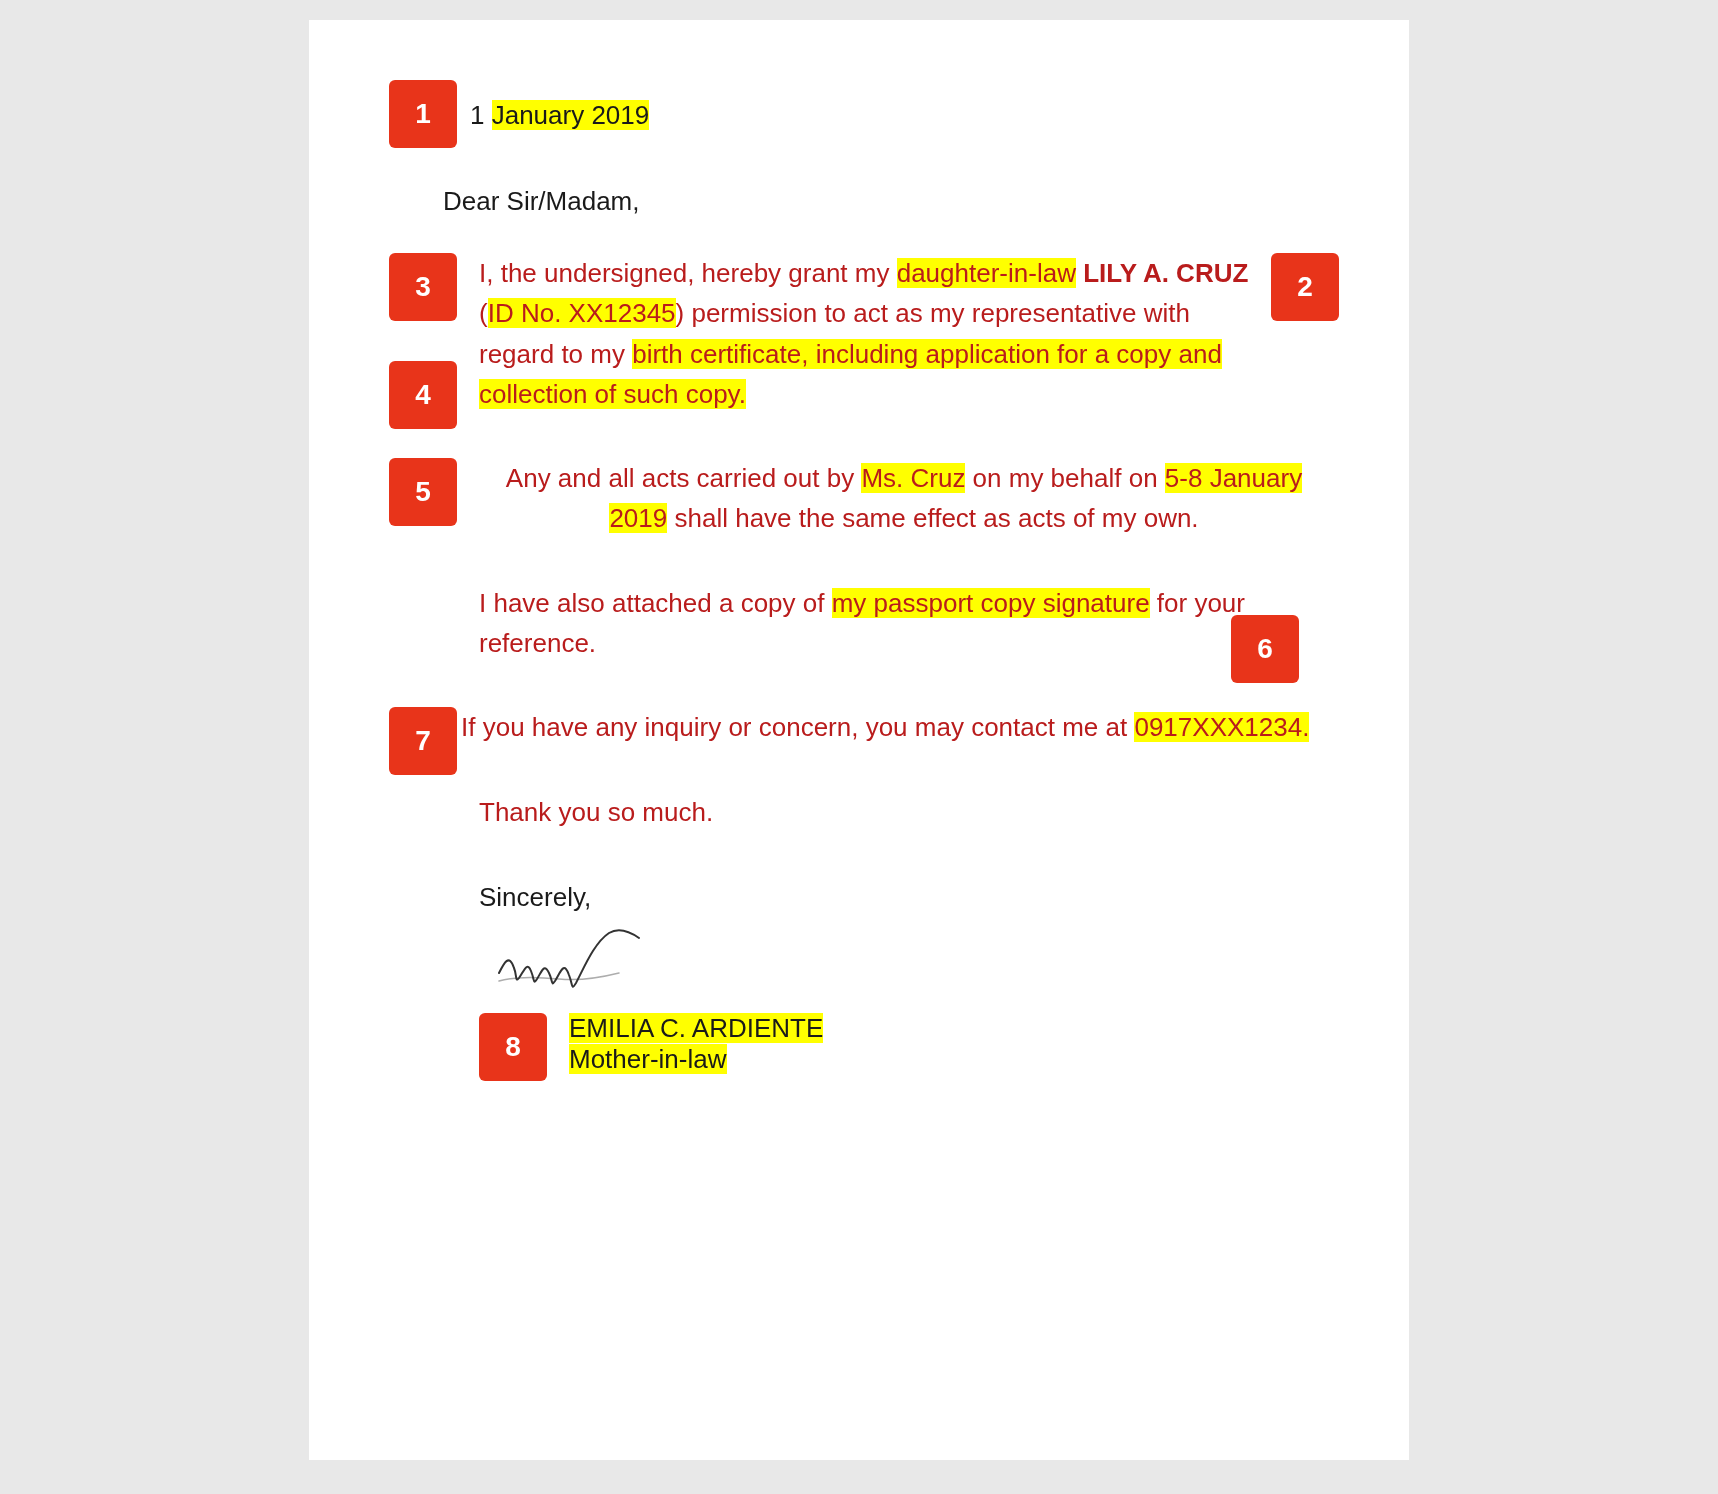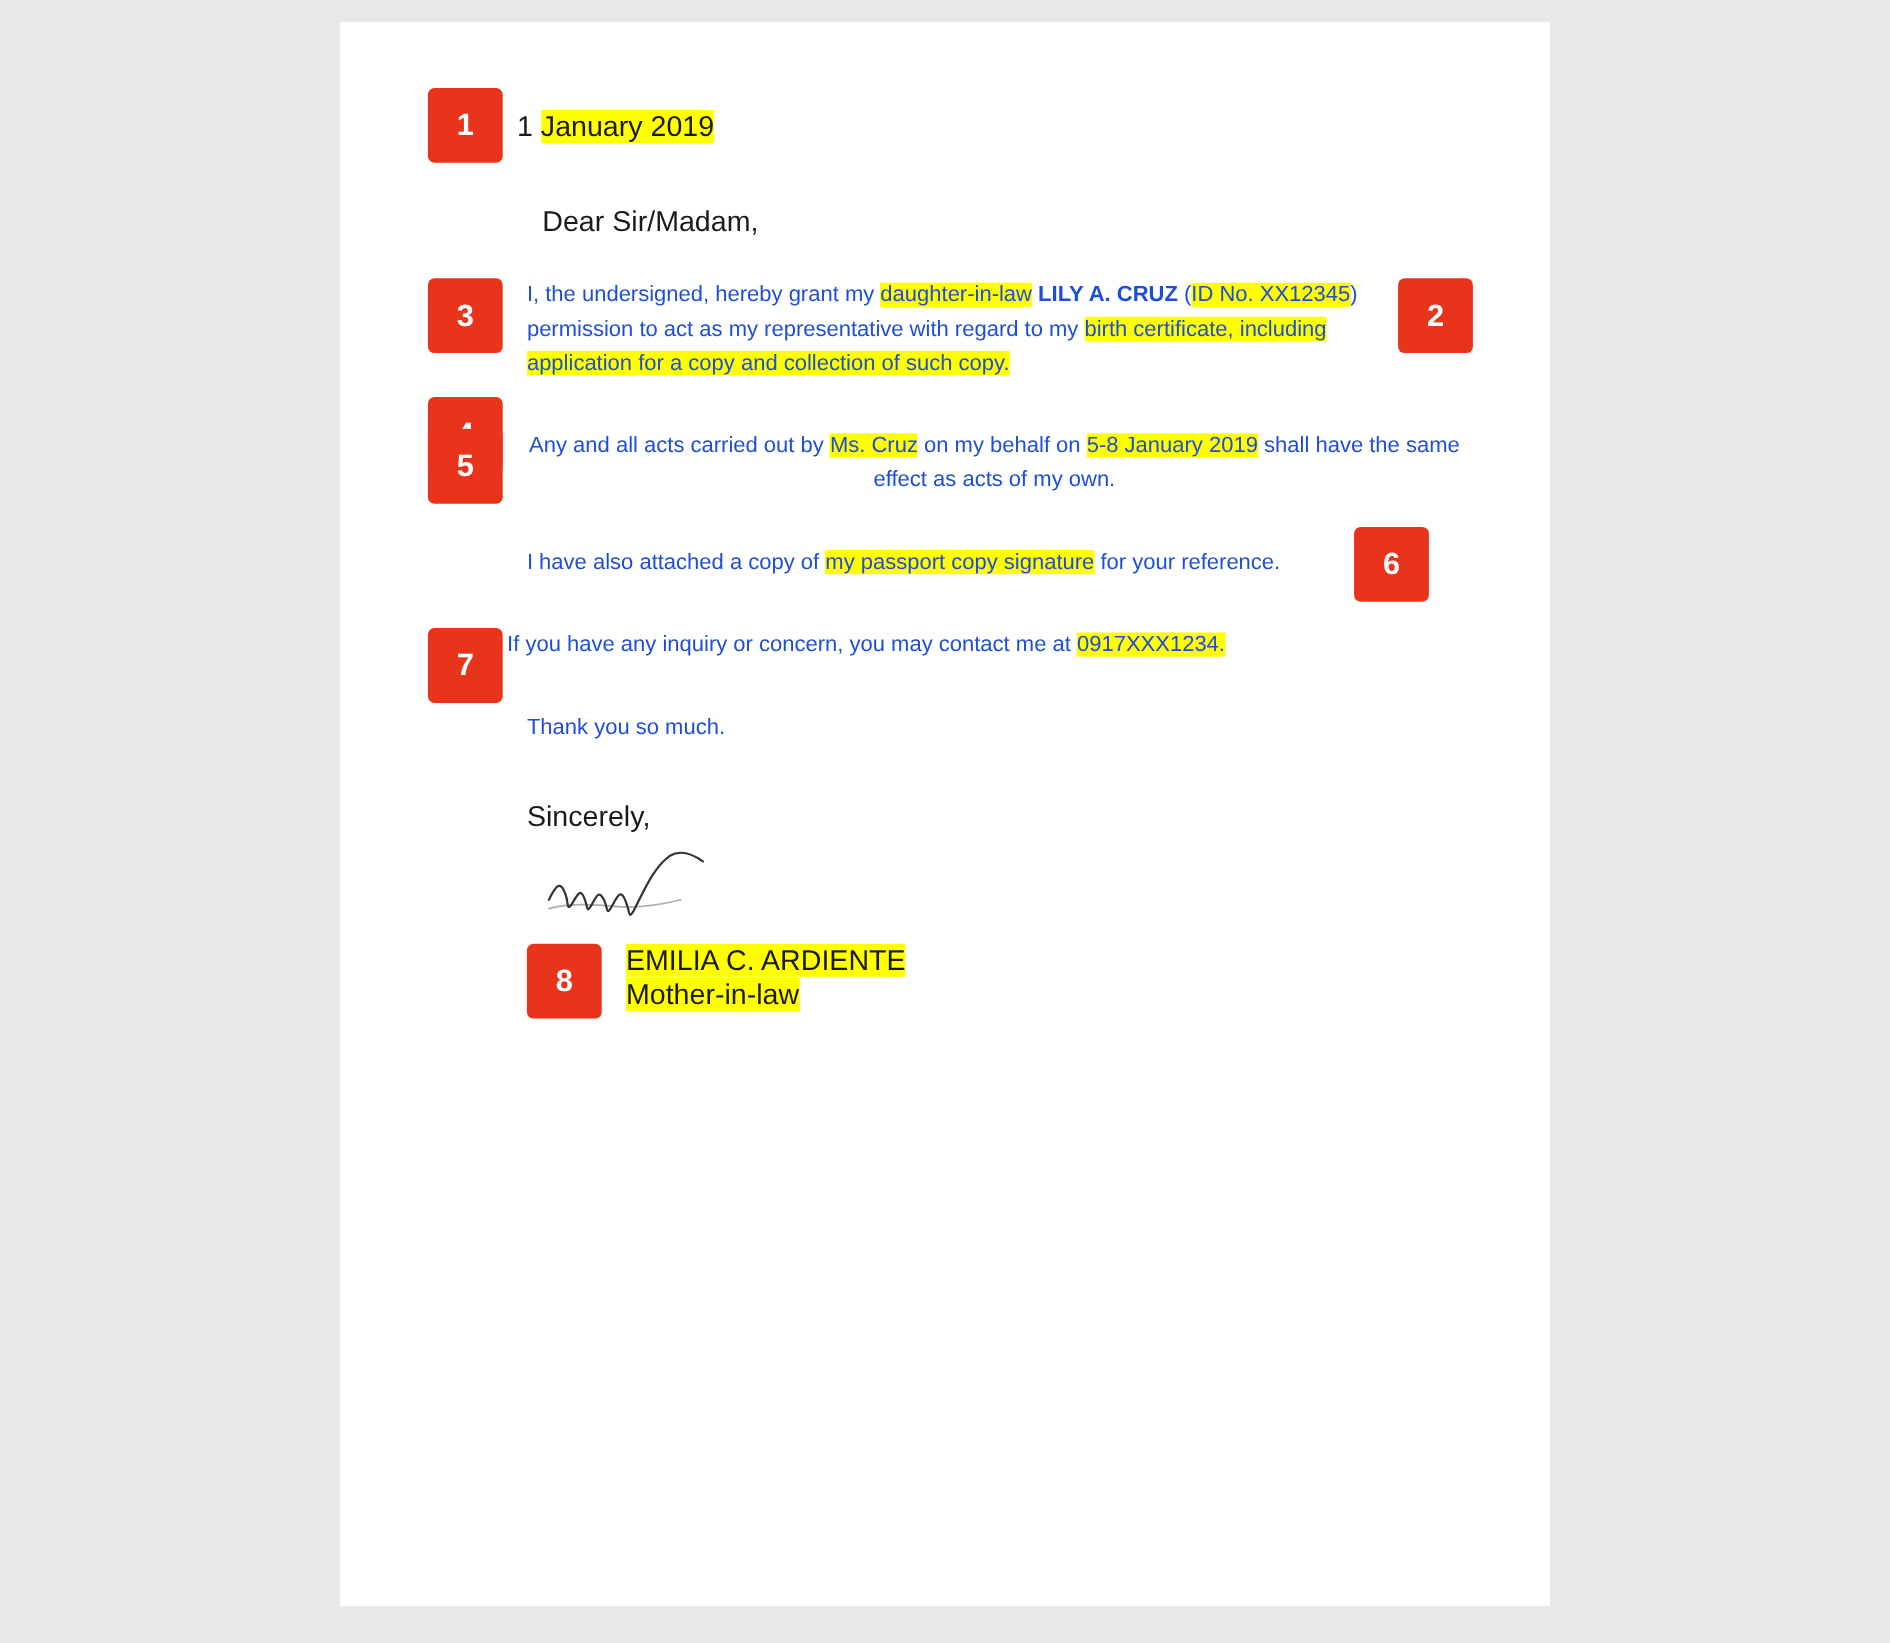--- a/index.html
+++ b/index.html
@@ -60,29 +60,29 @@
     }
 
     .date-text {
       margin-left: 81px;
       font-size: 26px;
       color: #1a1a1a;
     }
 
     
     .greeting {
-      margin-left: 104px;
+      margin-left: 54px;
       margin-bottom: 36px;
       font-size: 26px;
       color: #1a1a1a;
     }
 
     .para-text {
-      font-size: 20px;
-      color: #1d4ed8;
+      font-size: 26px;
+      color: #b91c1c;
       line-height: 1.55;
     }
 
     
     .signature-section {
       margin-left: 90px;
       margin-top: 20px;
     }
 
     .sincerely {

